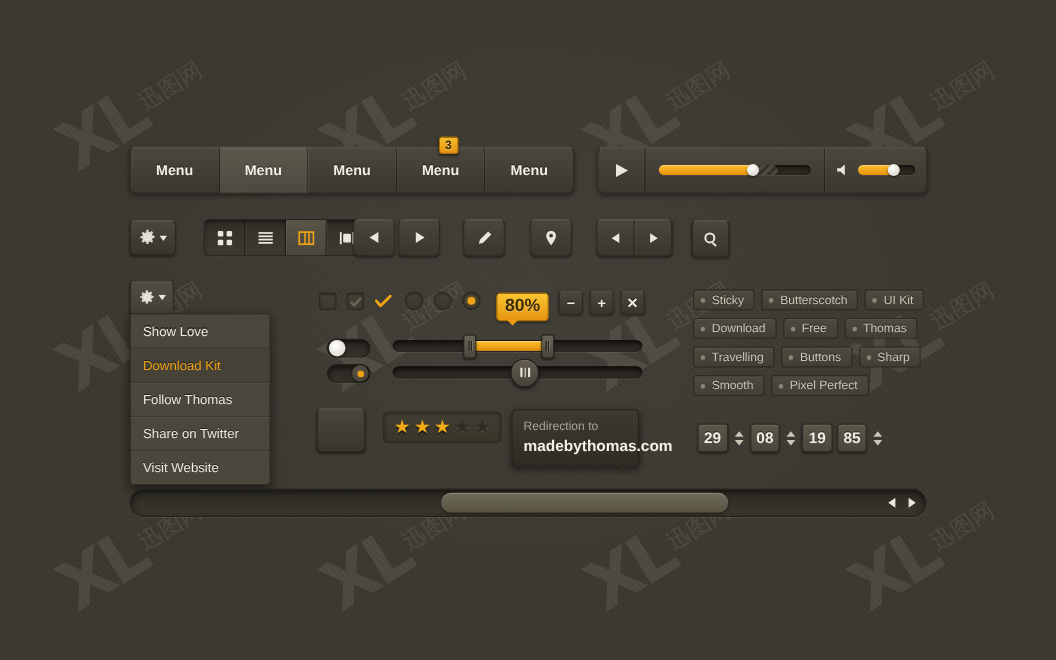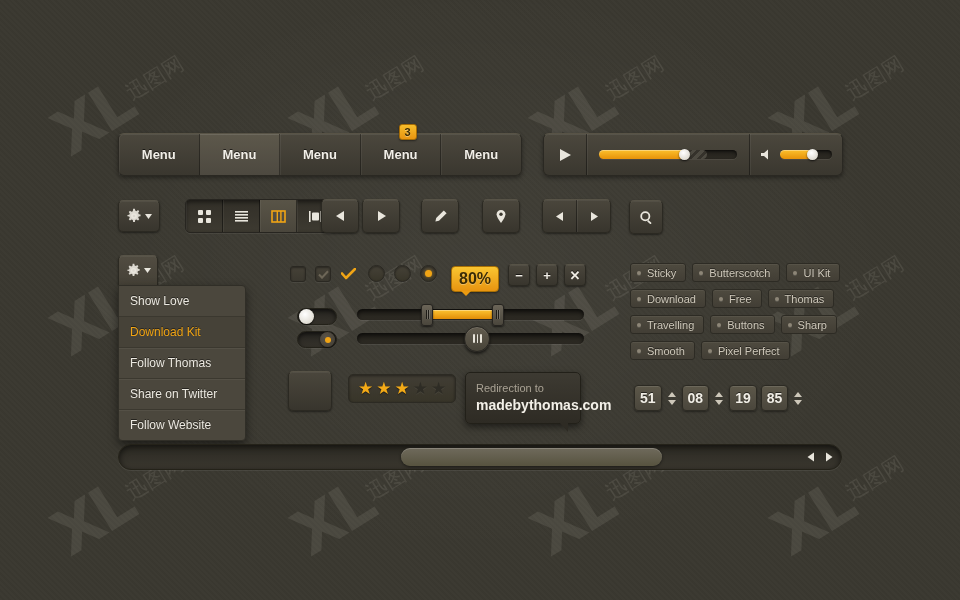--- a/index.html
+++ b/index.html
@@ -450,21 +450,21 @@
       </svg>
       <svg width="7" height="5" viewBox="0 0 7 5">
         <polygon class="ico" points="0,0 7,0 3.5,5"></polygon>
       </svg>
     </div>
     <div class="dd-menu">
       <div class="dd-item">Show Love</div>
       <div class="dd-item hot">Download Kit</div>
       <div class="dd-item">Follow Thomas</div>
       <div class="dd-item">Share on Twitter</div>
-      <div class="dd-item">Follow Website</div>
+      <div class="dd-item">Visit Website</div>
     </div>
   </div>
 
   <div class="abs" style="left:290px;top:266px;display:flex;gap:9px;align-items:center;">
     <div class="cbox"></div>
     <div class="cbox">
       <svg width="11" height="9" viewBox="0 0 11 9">
         <polyline points="1,4.6 4,7.6 10,1.2" fill="none" stroke="#6d6657" stroke-width="2.1"></polyline>
       </svg>
     </div>
@@ -541,21 +541,21 @@
     <span class="star">★</span>
     <span class="star">★</span>
   </div>
 
   <div id="tooltip">
     <div class="tt-1">Redirection to</div>
     <div class="tt-2">madebythomas.com</div>
   </div>
 
   <div id="datefield">
-    <div class="dnum">51</div>
+    <div class="dnum">29</div>
     <div class="spin">
       <span class="ar up"></span>
       <span class="ar dn"></span>
     </div>
     <div class="dnum">08</div>
     <div class="spin">
       <span class="ar up"></span>
       <span class="ar dn"></span>
     </div>
     <div class="dnum">19</div>

